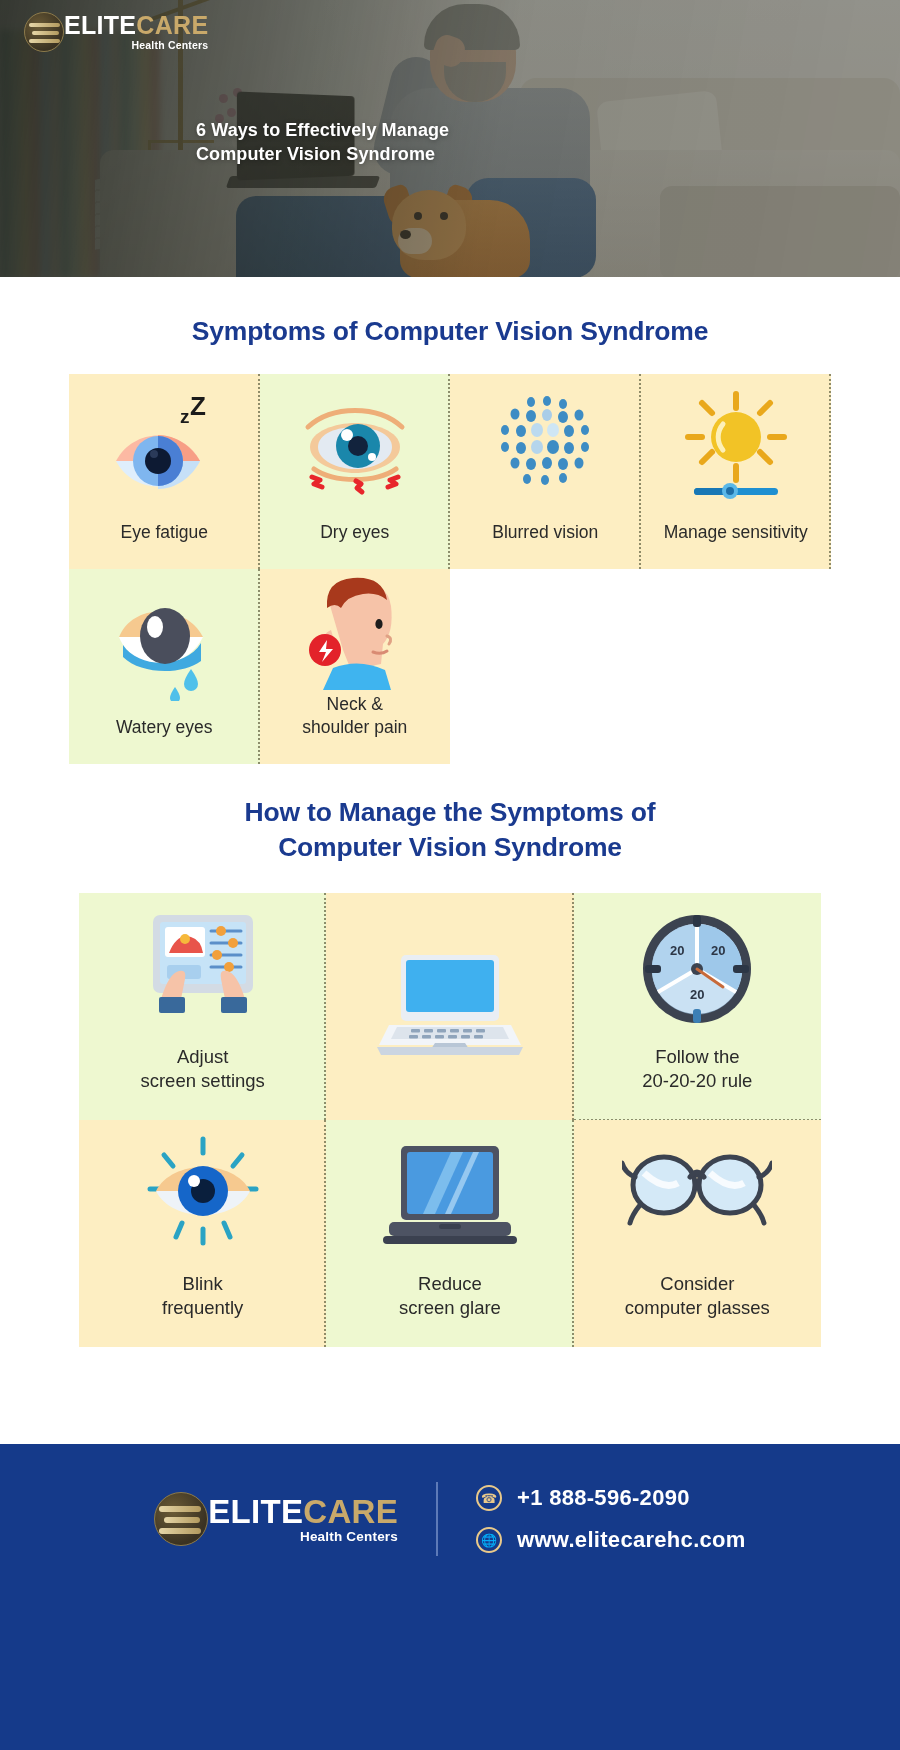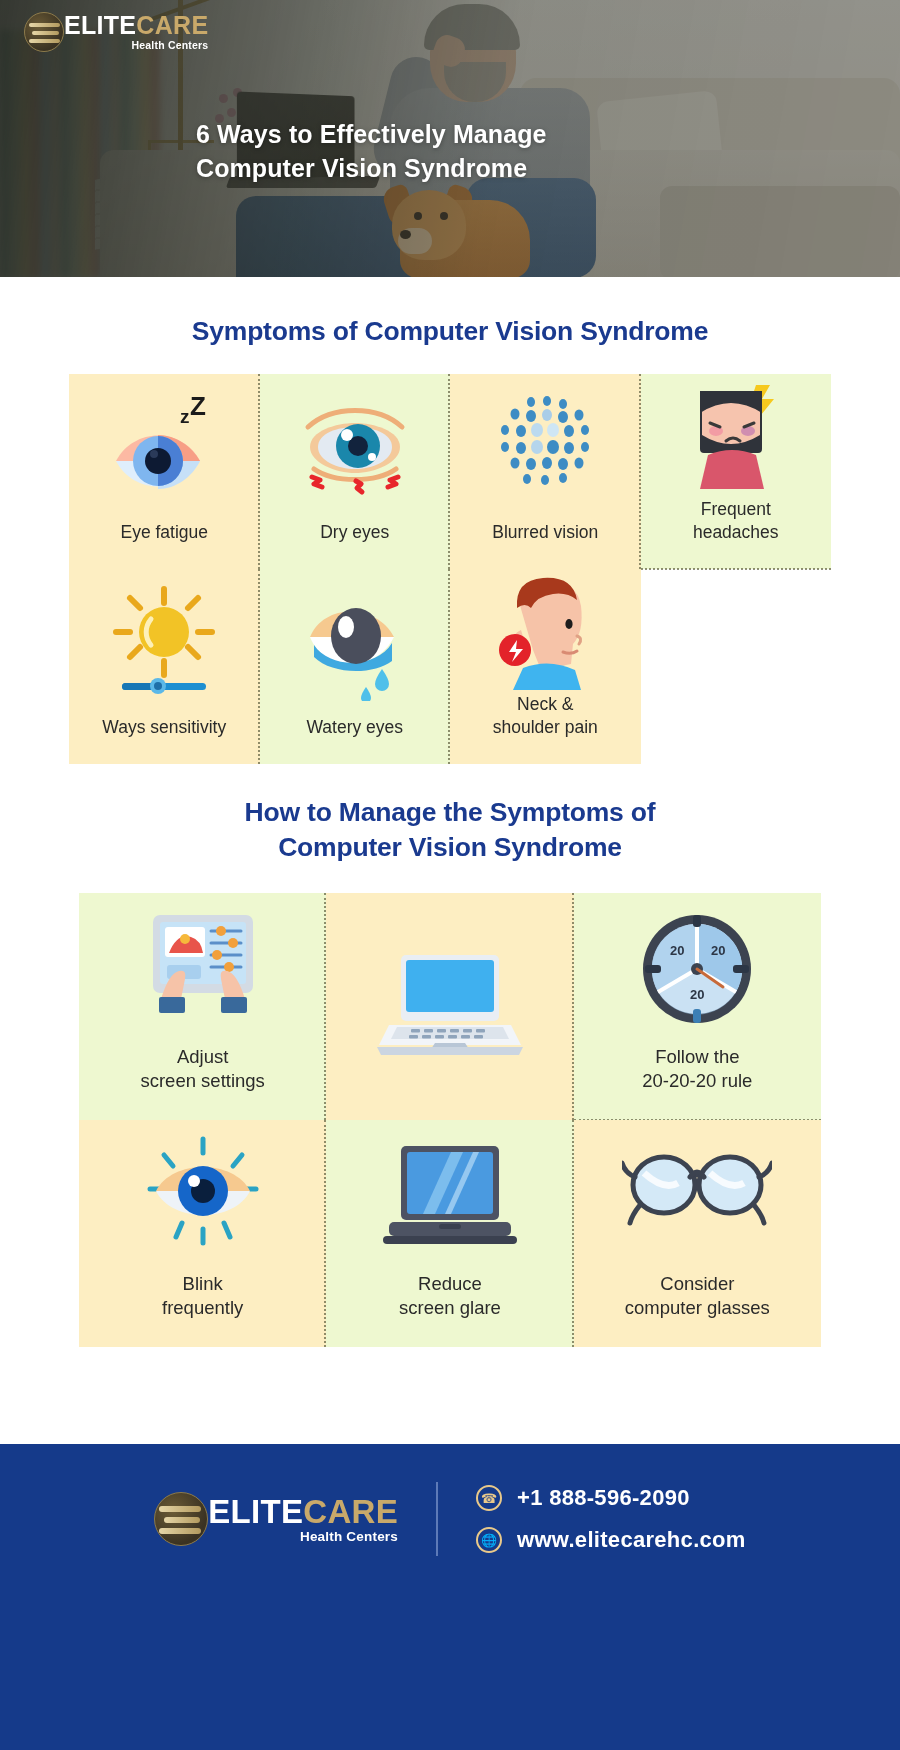--- a/index.html
+++ b/index.html
@@ -101,21 +101,21 @@
   .brand-mark i:nth-child(2){ top:18px; width:27px; left:7px;}
   .brand-mark i:nth-child(3){ top:26px; width:31px; }
   .brand-txt { line-height:1; }
   .brand-row { font-size:25px; font-weight:700; letter-spacing:.3px; }
   .brand-elite { color:#ffffff; }
   .brand-care { color:#c9a96a; }
   .brand-sub { text-align:right; color:#ffffff; font-size:10.5px; font-weight:700;
     letter-spacing:.2px; margin-top:2px; }
   .hero-logo { position:absolute; left:24px; top:12px; z-index:5; }
   .hero-title { position:absolute; left:196px; top:118px; z-index:5;
-    color:#fff; font-size:25px; font-weight:700; line-height:1.34;
+    color:#fff; font-size:18px; font-weight:700; line-height:1.34;
     letter-spacing:.1px; text-shadow:0 1px 5px rgba(0,0,0,.35); }
 
   
   .sec-title { text-align:center; color:#1a3a8f; font-weight:700; letter-spacing:-.2px; }
   #symptoms-title { font-size:26.5px; margin-top:39px; }
   #manage-title { font-size:26.5px; line-height:1.33; margin-top:31px; }
 
   .grid { margin: 0 auto; display:grid; }
   #symptoms-grid {
     width:762px; margin-top:27px; grid-template-columns: repeat(4,1fr);
@@ -310,37 +310,20 @@
               <ellipse cx="92" cy="71" rx="4.5" ry="5.5"></ellipse>
             <ellipse cx="40" cy="87" rx="4" ry="5"></ellipse>
               <ellipse cx="58" cy="88" rx="4" ry="5"></ellipse>
               <ellipse cx="76" cy="86" rx="4" ry="5"></ellipse>
           </g>
         </svg>
       </div>
       <div class="label">Blurred vision</div>
     </div>
 
-    <div class="cell green nolineR">
-      <div class="art">
-        <svg class="icon" width="116" height="114" viewBox="0 0 116 114">
-          <path d="M78 6 l14 0 -8 14 12 0 -18 22 5 -18 -11 0 Z" fill="#f6c91e"></path>
-          <rect x="22" y="12" width="62" height="62" rx="4" fill="#2f333a"></rect>
-          <path d="M24 30 q28 -22 58 0 l0 26 q-29 18 -58 0 Z" fill="#f6c4ae"></path>
-          <path d="M22 12 h62 v22 q-31 -20 -62 0 Z" fill="#2f333a"></path>
-          <ellipse cx="38" cy="52" rx="7" ry="5" fill="#f08fa0" opacity=".75"></ellipse>
-          <ellipse cx="70" cy="52" rx="7" ry="5" fill="#c178b0" opacity=".7"></ellipse>
-          <path d="M32 44 l10 4 M76 44 l-10 4" stroke="#3a3a3a" stroke-width="3" stroke-linecap="round"></path>
-          <path d="M48 62 q7 -6 14 0" stroke="#3a3a3a" stroke-width="3" fill="none" stroke-linecap="round"></path>
-          <path d="M30 76 q24 -10 48 0 l8 34 H22 Z" fill="#d9566b"></path>
-        </svg>
-      </div>
-      <div class="label">Frequent<br>headaches</div>
-      <div class="hsep" style="bottom:-1px"></div>
-    </div>
 
 
     <div class="cell cream">
       <div class="art">
         <svg class="icon" width="116" height="118" viewBox="0 0 116 118">
           <g stroke="#e9a81c" stroke-width="6" stroke-linecap="round">
             <path d="M58 6 v14"></path>
               <path d="M58 78 v14"></path>
             <path d="M10 49 h14"></path>
               <path d="M92 49 h14"></path>
@@ -350,21 +333,21 @@
               <path d="M34 64 l-10 10"></path>
           </g>
           <circle cx="58" cy="49" r="25" fill="#f2c326"></circle>
           <path d="M45 36 a20 20 0 0 0 0 26" stroke="#fdf0b8" stroke-width="5" fill="none" stroke-linecap="round"></path>
           <rect x="16" y="100" width="84" height="7" rx="3.5" fill="#1e8fd1"></rect>
           <rect x="16" y="100" width="34" height="7" rx="3.5" fill="#1877b5"></rect>
           <circle cx="52" cy="103" r="8" fill="#5bb8e8"></circle>
           <circle cx="52" cy="103" r="4" fill="#1e6fa8"></circle>
         </svg>
       </div>
-      <div class="label">Ways sensitivity</div>
+      <div class="label">Manage sensitivity</div>
     </div>
 
     <div class="cell green">
       <div class="art">
         <svg class="icon" width="118" height="118" viewBox="0 0 118 118">
           <path d="M14 54 C28 20 80 20 98 54 Z" fill="#f6c98f"></path>
           <path d="M14 54 C28 90 80 90 98 54 Z" fill="#ffffff"></path>
           <path d="M18 62 C34 86 80 86 96 60 L96 78 C78 92 36 92 18 74 Z" fill="#3fa9e0"></path>
           <ellipse cx="60" cy="53" rx="25" ry="28" fill="#4a4e5c"></ellipse>
           <ellipse cx="50" cy="44" rx="8" ry="11" fill="#ffffff"></ellipse>

